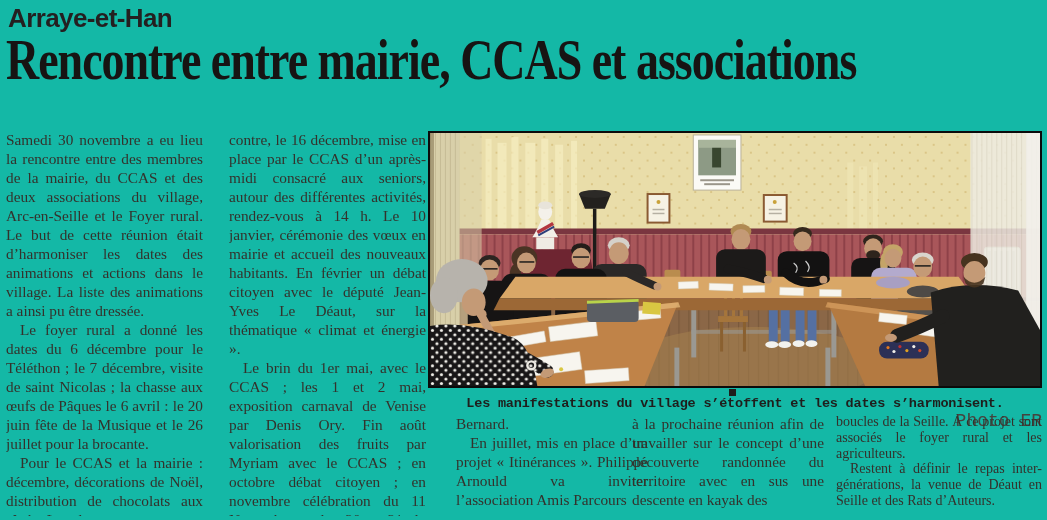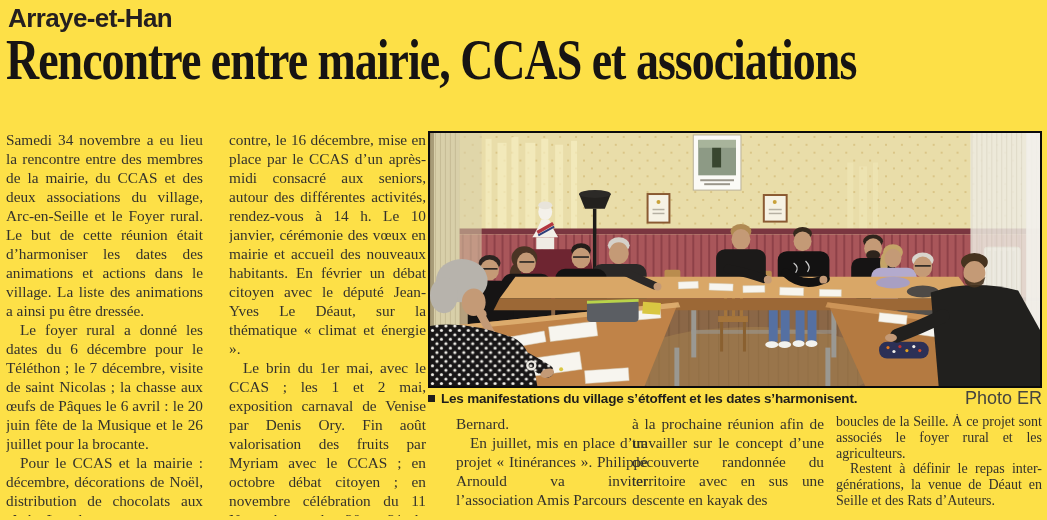--- a/index.html
+++ b/index.html
@@ -1,17 +1,17 @@
 <!DOCTYPE html>
 <html lang="fr" style="--kicker-ink: #241f20; --headline-ink: #171413; --body-ink: #34322c; --caption-ink: #1f1e1c; --credit-ink: #45443f; --photo-border: #0b0b0b; --wall: #e9dda9; --wall-dot: #d6c07e; --sunlight: #f7efc2; --wainscot: #a9565a; --wainscot-stripe: #8e4148; --wainscot-rail: #7a3640; --floor: #8b6747; --floor-light: #a5814f; --table-top: #c08348; --table-light: #d9a767; --table-front: #9c6836; --table-right: #b47a41; --curtain-left: #d8cfa9; --curtain-right: #edebe2; --cloth-red: #6e2531; --skin: #c49a76; --paper: #f7f5ef; --jeans: #5570a2; --lavender-top: #b3aacd; --metal-leg: #9a9892; --tray-gray: #5b5e63; --tray-lime: #b9d34a;"><head>
 <meta charset="utf-8">
 <style>
   html,body{margin:0;padding:0;background:#ffffff;}
   .page{
-    position:relative;width:1047px;height:520px;background:#fde047;overflow:hidden;
+    position:relative;width:1047px;height:520px;background:#14b8a6;overflow:hidden;
     font-family:"Liberation Serif", serif;
   }
   .kicker{
     position:absolute;left:8px;top:3px;
     font-family:"Liberation Sans", sans-serif;font-weight:bold;
     font-size:26px;letter-spacing:-0.6px;color:var(--kicker-ink,#241f20);
   }
   .headline{
     position:absolute;left:6px;top:28px;margin:0;width:1260px;
     font-family:"Liberation Serif", serif;font-weight:bold;
@@ -33,21 +33,22 @@
   #colE{left:836px;width:206px;line-height:15.8px;font-size:14px;}
   .photo-frame{
     position:absolute;left:428px;top:131px;width:610px;height:253px;
     border:2px solid var(--photo-border,#0b0b0b);
     background:var(--wall,#e9dda9);
   }
   .photo-frame svg{display:block;width:100%;height:100%;}
   .caption-row{
     position:absolute;left:428px;top:389px;width:614px;height:18px;
     display:flex;align-items:center;
-    font-family:Liberation Sans, sans-serif;
+    font-family:Liberation Mono, monospace;
+    flex-direction:column;
   }
   .caption-bullet{
     width:7px;height:7px;background:var(--caption-ink,#1f1e1c);
     margin-right:6px;flex:0 0 auto;
   }
   .caption-text{
     font-weight:bold;font-size:13.5px;letter-spacing:-0.2px;
     color:var(--caption-ink,#1f1e1c);white-space:nowrap;
   }
   .caption-credit{
@@ -56,21 +57,21 @@
 </style>
 </head>
 <body>
 
 <div class="page">
 
   <div class="kicker">Arraye-et-Han</div>
   <h1 class="headline">Rencontre entre mairie, CCAS et associations</h1>
 
   <div class="col" id="colA">
-    <p>Samedi 34 novembre a eu lieu la rencontre entre des membres de la mairie, du CCAS et des deux associations du village, Arc-en-Seille et le Foyer rural. Le but de cette réunion était d’harmoniser les dates des animations et actions dans le village. La liste des animations a ainsi pu être dressée.</p>
+    <p>Samedi 30 novembre a eu lieu la rencontre entre des membres de la mairie, du CCAS et des deux associations du village, Arc-en-Seille et le Foyer rural. Le but de cette réunion était d’harmoniser les dates des animations et actions dans le village. La liste des animations a ainsi pu être dressée.</p>
     <p class="indent">Le foyer rural a donné les dates du 6 décembre pour le Téléthon ; le 7 décembre, visite de saint Nicolas ; la chasse aux œufs de Pâques le 6 avril : le 20 juin fête de la Musique et le 26 juillet pour la brocante.</p>
     <p class="indent">Pour le CCAS et la mairie : décembre, décorations de Noël, distribution de chocolats aux aînés. Les dates exactes restent à définir. Par</p>
   </div>
 
   <div class="col" id="colB">
     <p>contre, le 16 décembre, mise en place par le CCAS d’un après-midi consacré aux seniors, autour des différentes activités, rendez-vous à 14 h. Le 10 janvier, cérémonie des vœux en mairie et accueil des nouveaux habitants. En février un débat citoyen avec le député Jean-Yves Le Déaut, sur la thématique « climat et énergie ».</p>
     <p class="indent">Le brin du 1er mai, avec le CCAS ; les 1 et 2 mai, exposition carnaval de Venise par Denis Ory. Fin août valorisation des fruits par Myriam avec le CCAS ; en octobre débat citoyen ; en novembre célébration du 11 Novembre et les 20 et 21 du même mois, salon du Polar par Isabelle Cerutti ; fin 2015 chantier du bistrot par Philippe, Denis et</p>
   </div>
 
   <div class="photo-frame">

